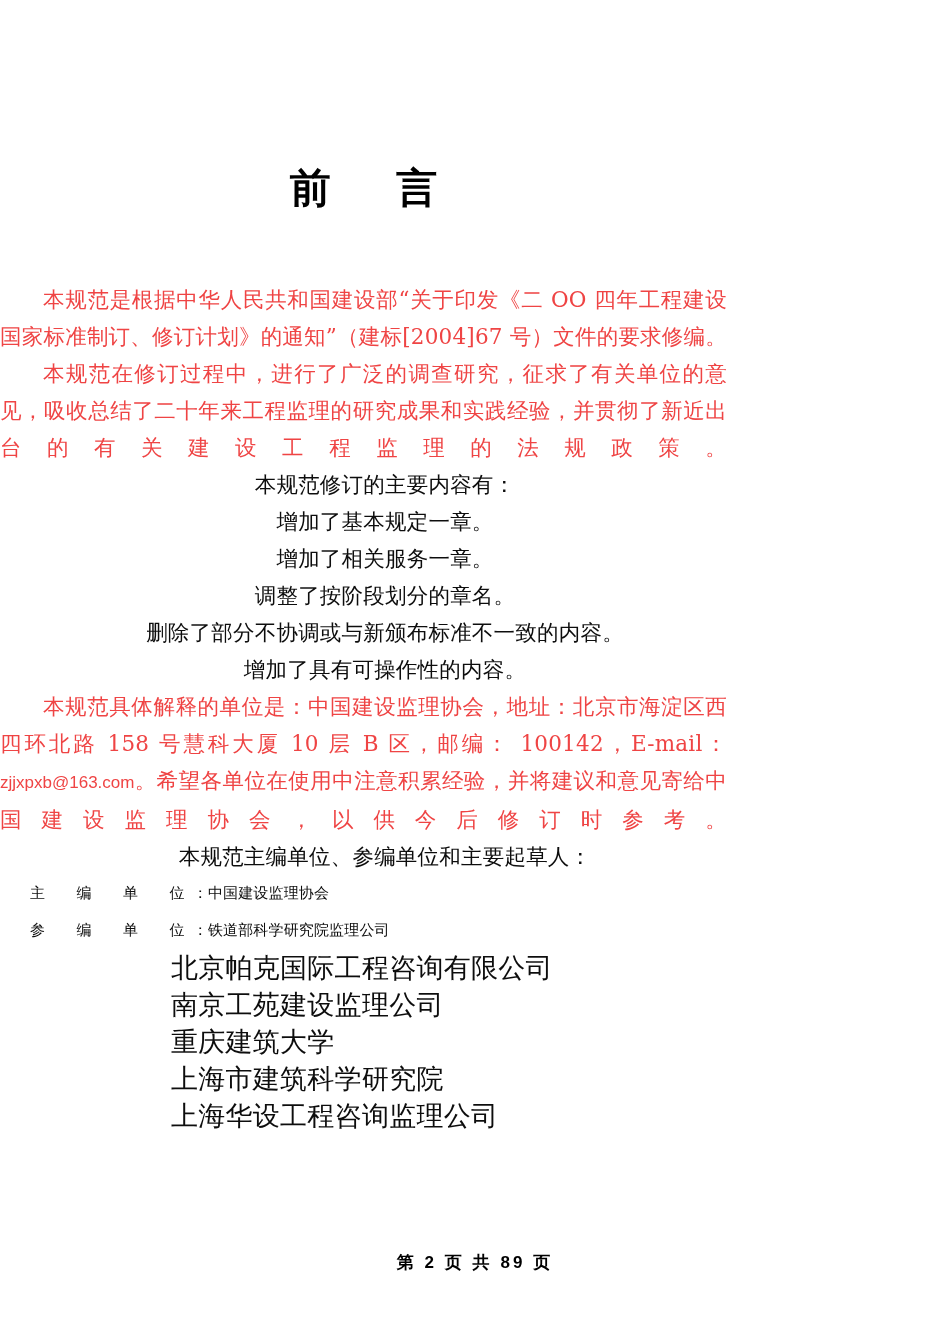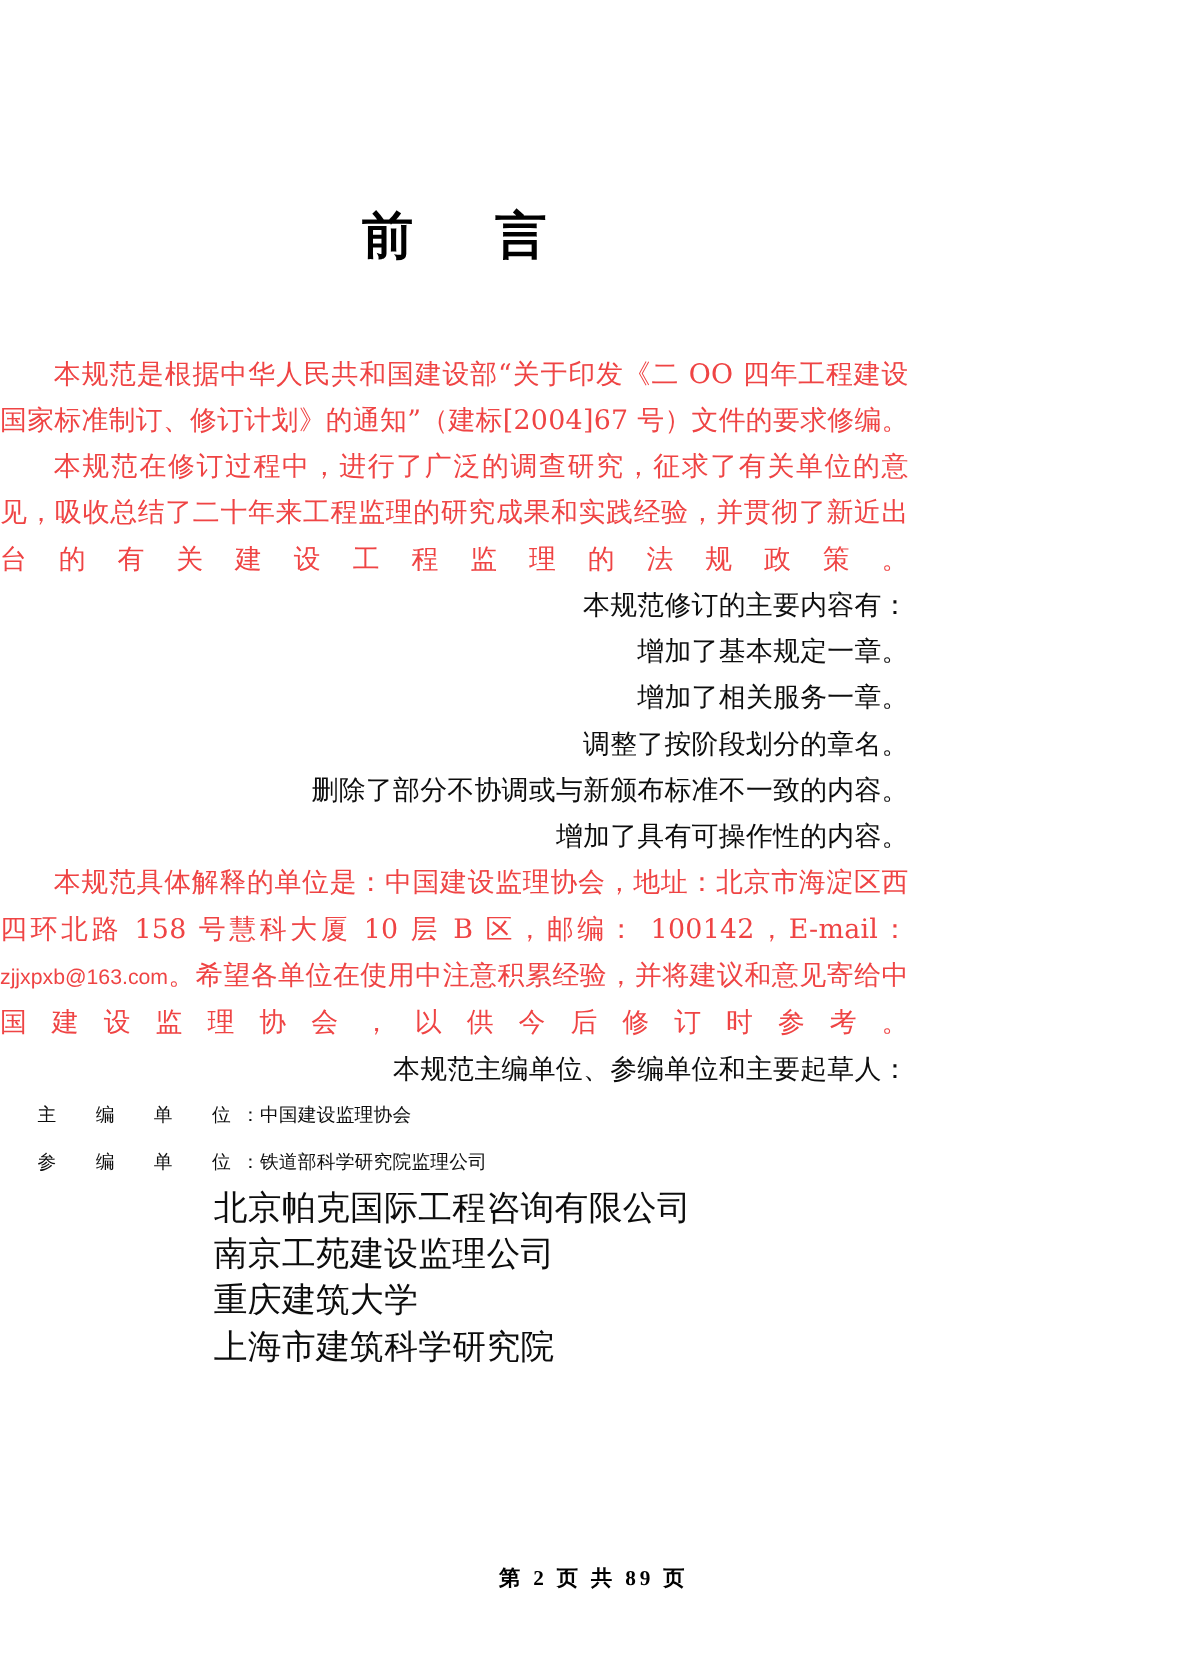--- a/index.html
+++ b/index.html
@@ -66,21 +66,21 @@
   p.para.justify-all {
     text-align-last: justify;
   }
 
   p.line {
     margin: 0;
     padding: 0;
     font-size: 21.5px;
     line-height: 37px;
     text-indent: 2em;
-    text-align: right;
+    text-align: center;
     letter-spacing: 0.01em;
     color: #0d0d0d;
   }
 
   
   .labeled-row {
     font-size: 15px;
     line-height: 37px;
     text-indent: 2em;
     letter-spacing: 0.01em;
@@ -113,21 +113,21 @@
     letter-spacing: 0;
   }
 
   
   .footer {
     position: absolute;
     left: 0;
     top: 1251px;
     width: 950px;
     text-align: center;
-    font-family: Liberation Serif, serif;
+    font-family: Liberation Sans, sans-serif;
     font-weight: bold;
     font-size: 17px;
     letter-spacing: 0.18em;
     color: #000000;
   }
 </style>
 </head>
 <body>
 
 <div class="page">
@@ -154,18 +154,19 @@
     <p class="line">本规范主编单位、参编单位和主要起草人：</p>
 
     <div class="labeled-row"><span class="lbl">主　编　单　位</span><span class="colon">：</span><span>中国建设监理协会</span></div>
 
     <div class="labeled-row"><span class="lbl">参　编　单　位</span><span class="colon">：</span><span>铁道部科学研究院监理公司</span></div>
 
     <p class="org-line">北京帕克国际工程咨询有限公司</p>
     <p class="org-line">南京工苑建设监理公司</p>
     <p class="org-line">重庆建筑大学</p>
     <p class="org-line">上海市建筑科学研究院</p>
+    <p class="org-line">上海华设工程咨询监理公司</p>
 
   </div>
 
   <div class="footer">第 2 页 共 89 页</div>
 
 </div>
 
 </body></html>

